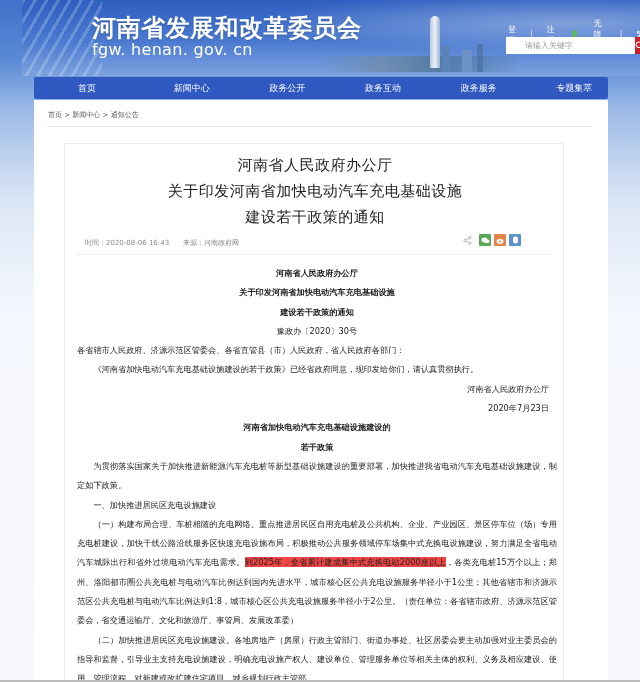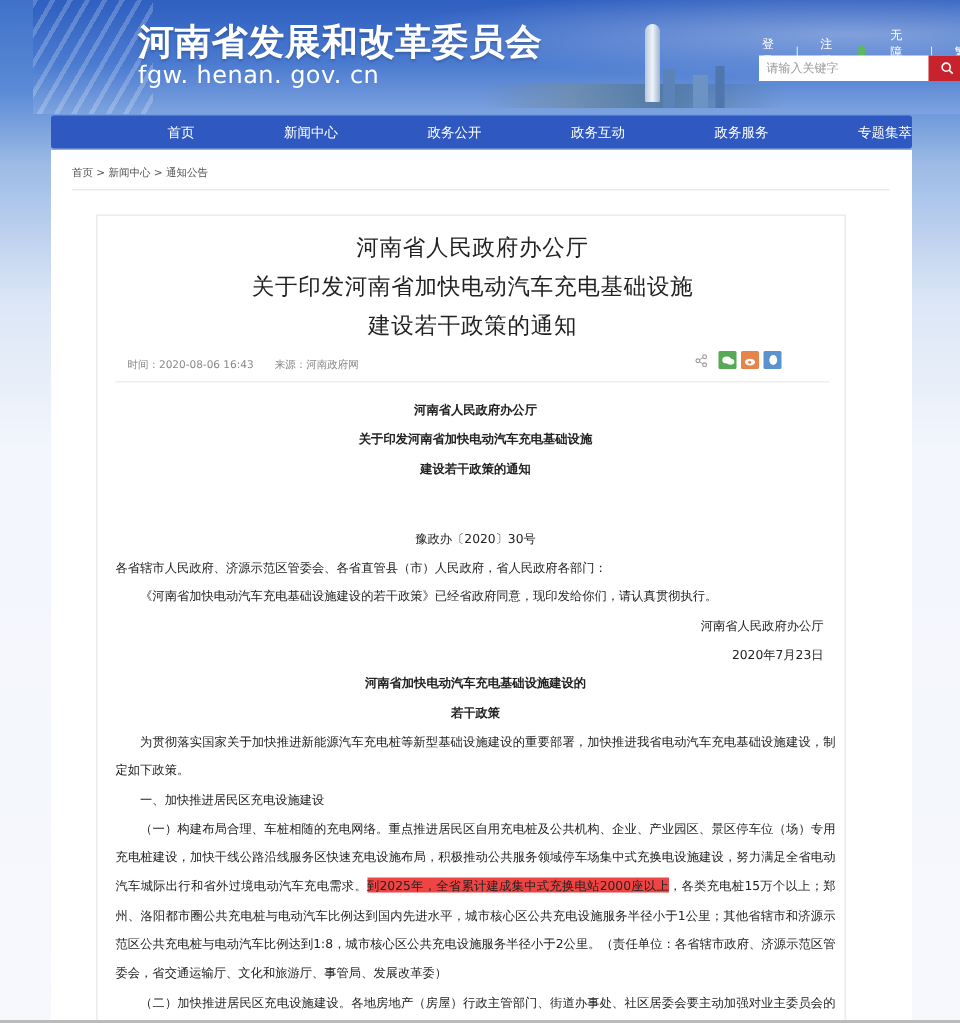--- a/index.html
+++ b/index.html
@@ -51,34 +51,34 @@
   .top-links .sep { opacity: 0.8; }
   .wechat-icon {
     display: inline-block; width: 9px; height: 9px; border-radius: 50%;
     background: #5cb85c; margin: 0 3px;
   }
   .search-box {
     position: absolute; left: 484px; top: 37px; width: 137px; height: 17px;
     background: #fff; display: flex;
   }
   .search-input {
-    flex: 1; border: none; outline: none; font-size: 8px; padding-left: 5px; color: #999;
-    font-family: Liberation Serif, serif; background: transparent;
+    flex: 1; border: none; outline: none; font-size: 8px; padding-left: 19px; color: #999;
+    font-family: Liberation Sans, sans-serif; background: transparent;
   }
   .search-input::placeholder { color: #9a9a9a; }
   .search-btn {
     width: 24px; height: 17px; background: #c8232c; display: flex; align-items: center; justify-content: center;
   }
   .nav {
     position: absolute; left: 34px; top: 77px; width: 574px; height: 22px;
     background: #2f59c0; border-radius: 2px;
     display: flex; align-items: center;
   }
   .nav-item {
-    flex: 1; text-align: right; color: #fff; font-size: 9px; cursor: pointer;
+    flex: 1; text-align: left; color: #fff; font-size: 9px; cursor: pointer; padding-left: 44px;
   }
   .content {
     position: absolute; left: 34px; top: 100px; width: 574px; height: 582px;
     background: #fff;
   }
   .breadcrumb {
     position: absolute; left: 14px; top: 10px; font-size: 7px; color: #555;
   }
   .breadcrumb-line {
     position: absolute; left: 14px; top: 26px; width: 545px; height: 1px; background: #eaeaea;
@@ -104,21 +104,21 @@
   .sq.wb { background: #e6854b; }
   .sq.qq { background: #5b93cf; }
   .meta-line {
     position: absolute; left: 12px; top: 110px; width: 476px; height: 1px; background: #eee;
   }
   .body-text {
     position: absolute; left: 12px; top: 120px; width: 480px;
     font-size: 8.2px; line-height: 19.3px; color: #222;
   }
   .c { text-align: center; font-weight: bold; }
-  .c.normal { font-weight: normal; margin-top: 28px; }
+  .c.normal { font-weight: normal; }
   .r { text-align: right; padding-right: 8px; }
   .p { text-indent: 2em; text-align: justify; }
   .hl { background: #ef4444; }
   .bottom-bar {
     position: absolute; left: 0; top: 680px; width: 640px; height: 2px; background: #bbb;
   }
 </style>
 </head>
 <body>
 

